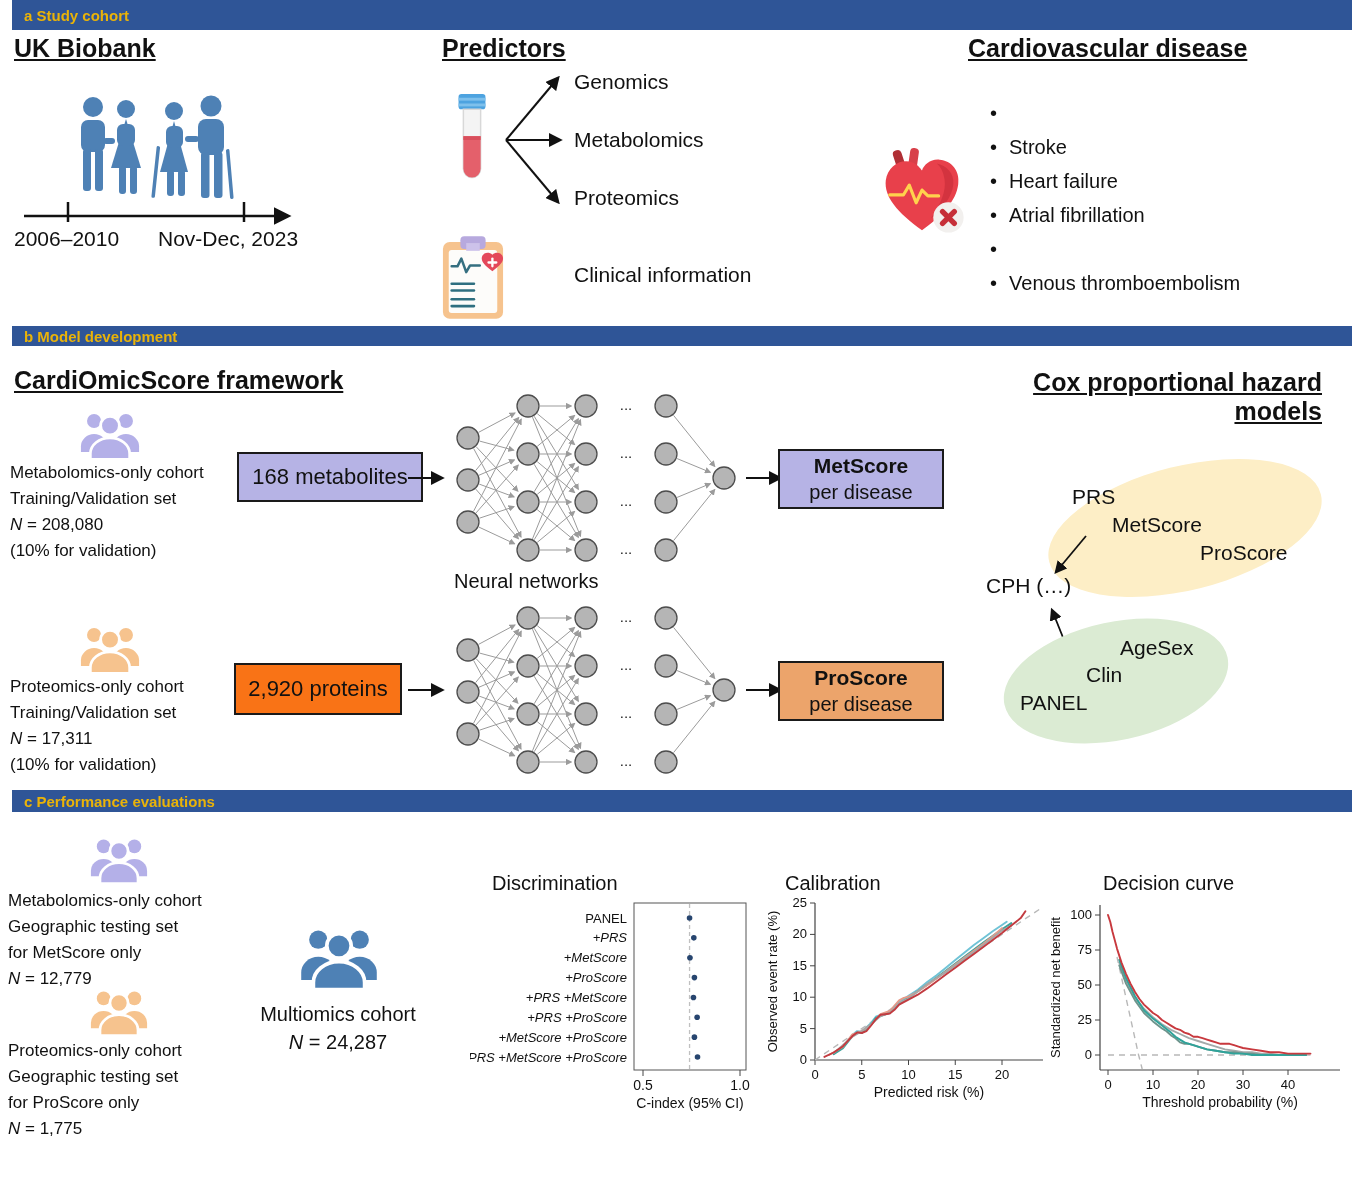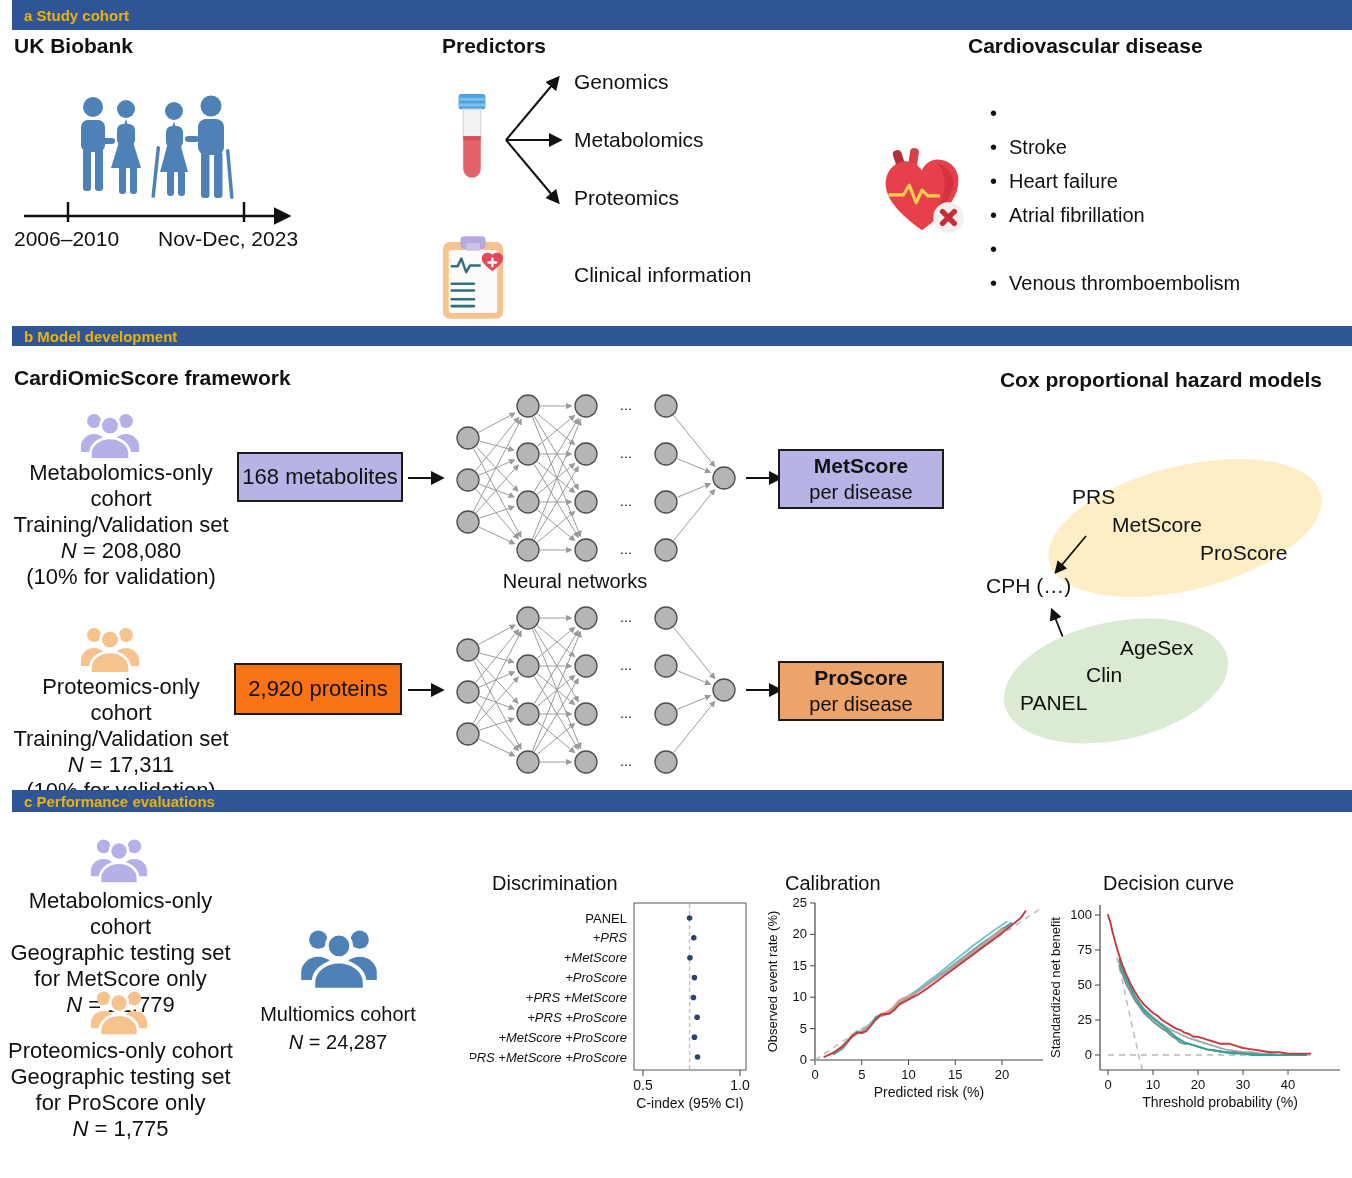--- a/index.html
+++ b/index.html
@@ -1,24 +1,24 @@
 <!DOCTYPE html>
 <html><head>
 <meta charset="utf-8">
 <style>
   html,body{margin:0;padding:0;background:#fff;}
   #fig{position:relative;width:1352px;height:1178px;background:#fff;overflow:hidden;
        font-family:"Liberation Sans",sans-serif;color:#111;}
   .abs{position:absolute;}
   .bar{position:absolute;left:12px;width:1352px;background:#2f5597;color:#eab308;
        font-weight:bold;font-size:15px;display:flex;align-items:center;padding-left:12px;box-sizing:border-box;}
-  .h1{font-size:21px;font-weight:bold;}
+  .h1{font-size:25px;font-weight:bold;text-decoration:underline;}
   .t20{font-size:20px;}
   .t21{font-size:21px;}
-  .cohort{font-size:22px;line-height:26px;text-align:center;}
+  .cohort{font-size:17px;line-height:26px;text-align:left;}
   .cohort20{font-size:20px;line-height:28px;text-align:center;}
   .it{font-style:italic;}
   .inbox{border:2px solid #1a1a1a;display:flex;align-items:center;justify-content:center;
          font-size:22px;box-sizing:border-box;}
   .scorebox{border:2px solid #1a1a1a;display:flex;flex-direction:column;align-items:center;justify-content:center;
          box-sizing:border-box;line-height:26px;}
   .scorebox .nm{font-weight:bold;font-size:21px;}
   .scorebox .sub{font-size:20px;}
   .ellipse{border-radius:50%;}
   ul.dl{list-style:none;margin:0;padding:0;}
@@ -188,21 +188,21 @@
 
   <svg class="abs" style="left:80px;top:410px;width:60px;height:50px;color:#b4b0e8">
       <use href="#sym-people"></use>
     </svg>
   <div class="cohort abs" style="left:10px;top:460px;width:222px">
     <div>Metabolomics-only cohort</div>
     <div>Training/Validation set</div>
     <div><span class="it">N</span><span> = 208,080</span></div>
     <div>(10% for validation)</div>
   </div>
-  <div class="inbox abs" style="left:237px;top:452px;width:166px;height:50px;background:#b6b3e5">168 metabolites</div>
+  <div class="inbox abs" style="left:237px;top:452px;width:186px;height:50px;background:#b6b3e5">168 metabolites</div>
   <svg class="abs" style="left:406px;top:469px;width:46px;height:18px">
       <line x1="2" y1="9" x2="36" y2="9" stroke="#111" stroke-width="2" marker-end="url(#mblack)"></line>
     </svg>
   <svg class="abs" id="nn1" style="left:452px;top:392px;width:298px;height:180px" viewBox="0 0 298 180">
       <line x1="26.588235294117645" y1="40.35294117647059" x2="62.76470588235294" y2="21.058823529411764" stroke="#9b9b9b" stroke-width="1" marker-end="url(#mgray)"></line>
       <line x1="27.594819275214956" y1="49.09195180672399" x2="61.506475905981304" y2="58.13506024159501" stroke="#9b9b9b" stroke-width="1" marker-end="url(#mgray)"></line>
       <line x1="24.207293546575958" y1="54.75444644968102" x2="65.74088306678006" y2="99.05694193789873" stroke="#9b9b9b" stroke-width="1" marker-end="url(#mgray)"></line>
       <line x1="21.66665695018503" y1="56.577759640345384" x2="68.91667881226871" y2="144.77780044956828" stroke="#9b9b9b" stroke-width="1" marker-end="url(#mgray)"></line>
       <line x1="23.557623501054632" y1="78.67893101536595" x2="66.55297062368172" y2="25.65133623079256" stroke="#9b9b9b" stroke-width="1" marker-end="url(#mgray)"></line>
       <line x1="27.01066750371909" y1="83.2287107483884" x2="62.23666562035114" y2="67.96411156451451" stroke="#9b9b9b" stroke-width="1" marker-end="url(#mgray)"></line>
@@ -254,21 +254,21 @@
       <text x="174" y="162" text-anchor="middle" font-size="15" fill="#222">...</text>
     </svg>
   <svg class="abs" style="left:744px;top:469px;width:46px;height:18px">
       <line x1="2" y1="9" x2="36" y2="9" stroke="#111" stroke-width="2" marker-end="url(#mblack)"></line>
     </svg>
   <div class="scorebox abs" style="left:778px;top:449px;width:166px;height:60px;background:#b6b3e5">
     <div class="nm">MetScore</div>
     <div class="sub">per disease</div>
   </div>
 
-  <div class="abs t20" style="left:454px;top:570px;width:242px;text-align:center">Neural networks</div>
+  <div class="abs t20" style="left:454px;top:570px;width:242px;">Neural networks</div>
 
   <svg class="abs" style="left:80px;top:624px;width:60px;height:50px;color:#f6c38e">
       <use href="#sym-people"></use>
     </svg>
   <div class="cohort abs" style="left:10px;top:674px;width:222px">
     <div>Proteomics-only cohort</div>
     <div>Training/Validation set</div>
     <div><span class="it">N</span><span> = 17,311</span></div>
     <div>(10% for validation)</div>
   </div>

